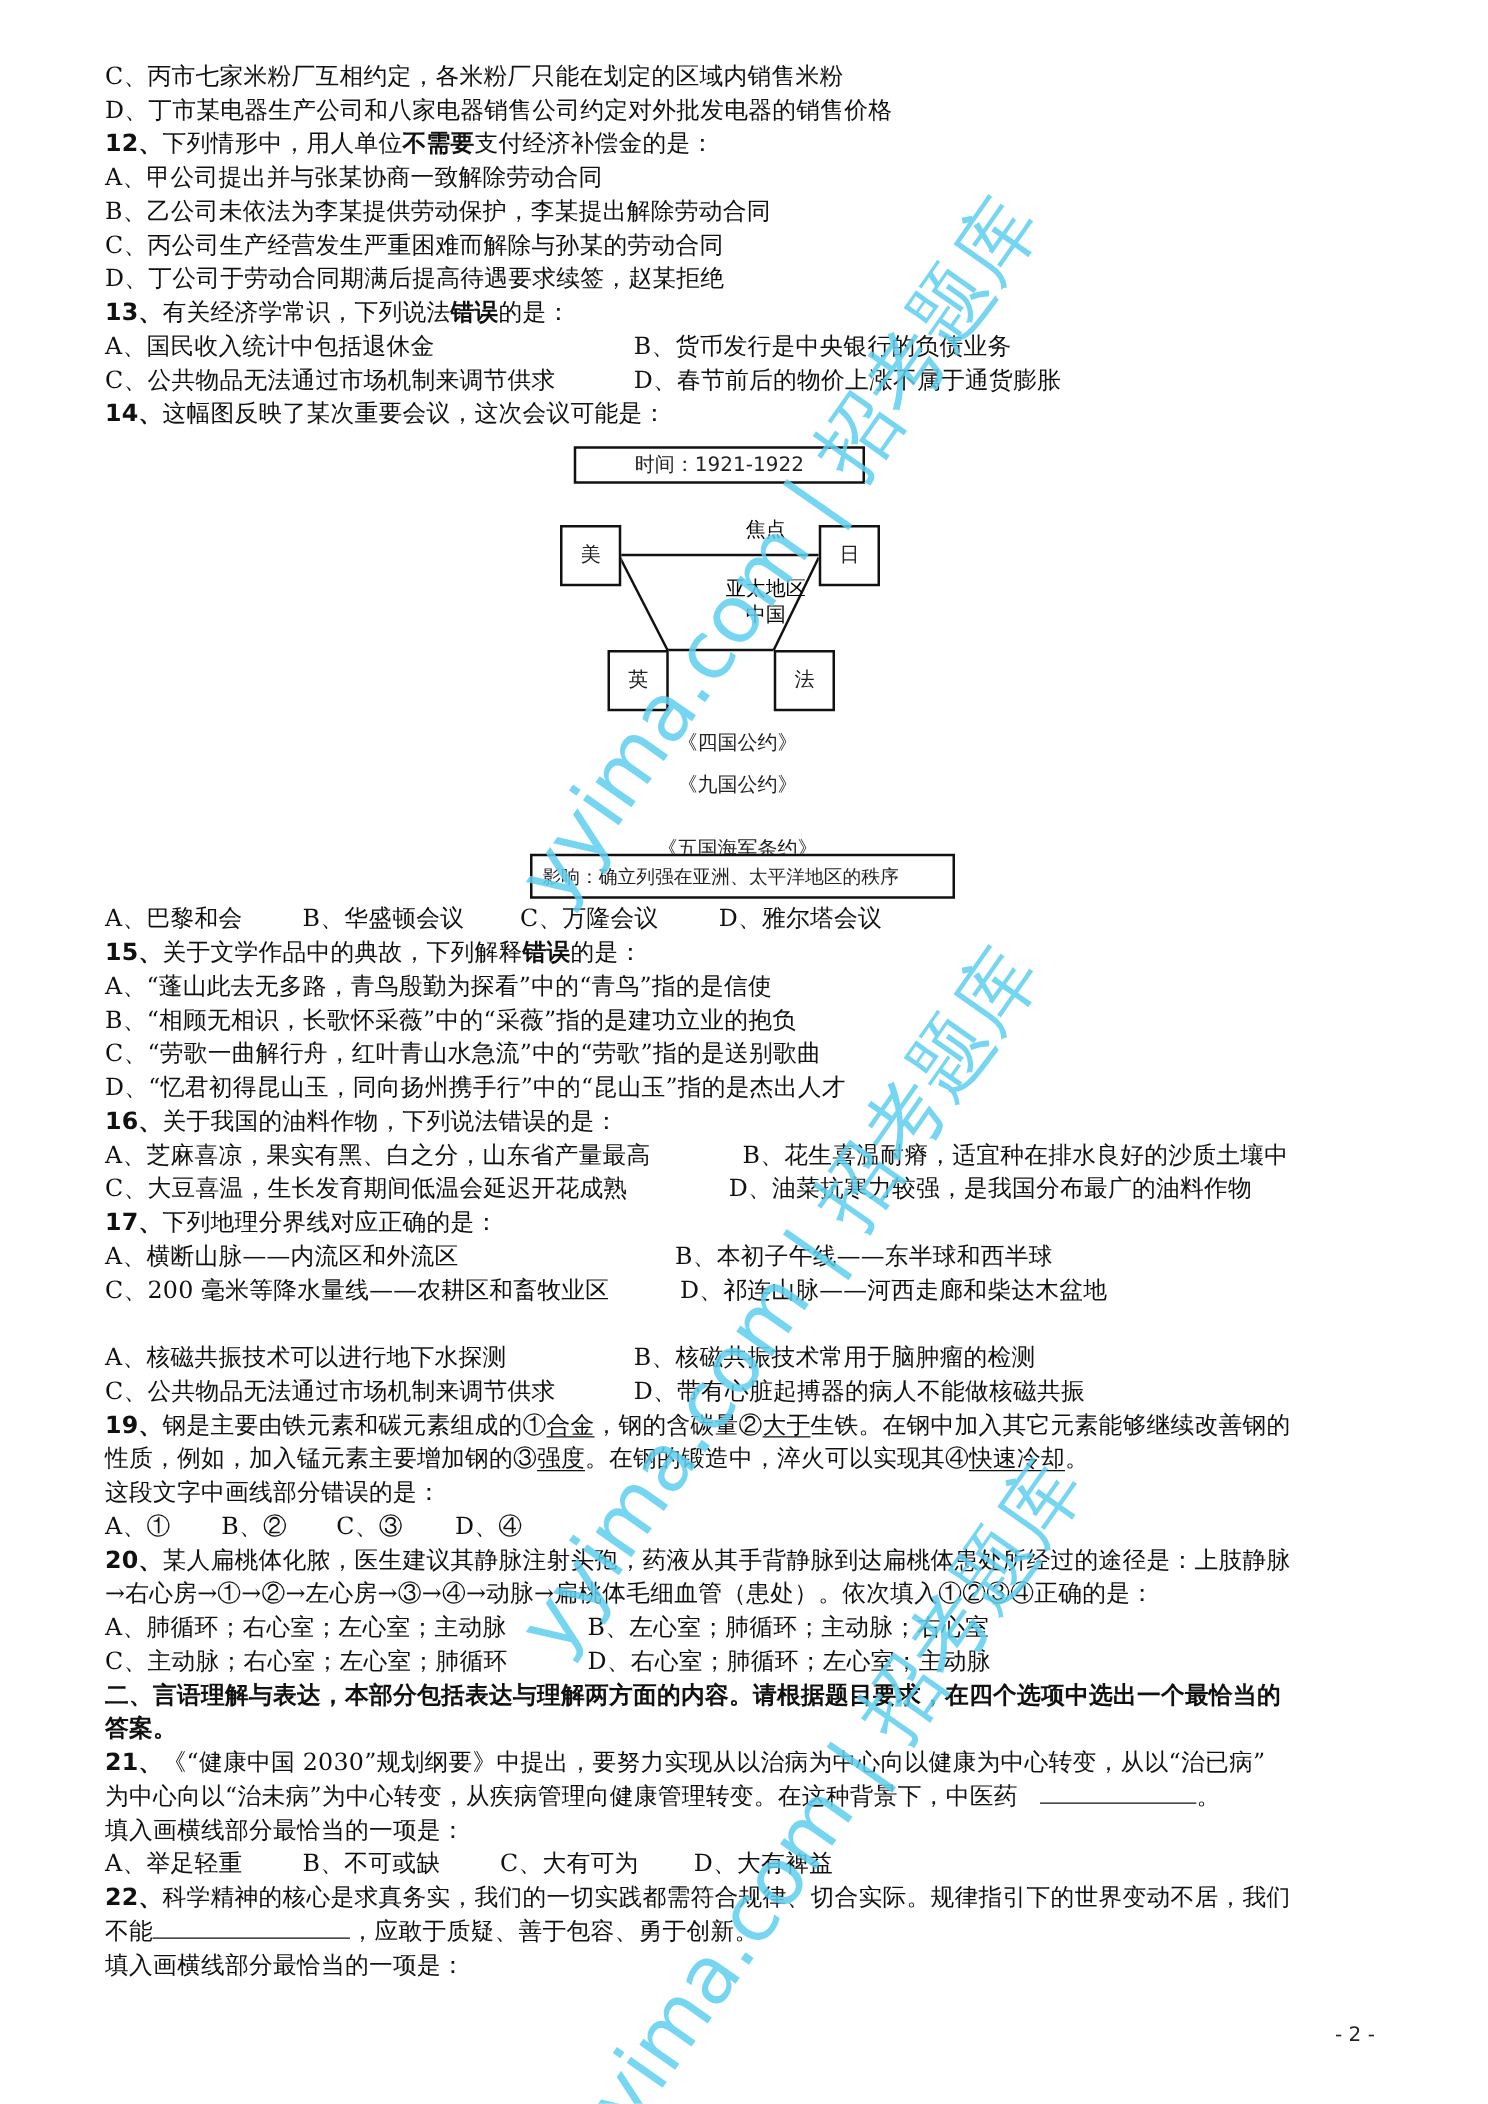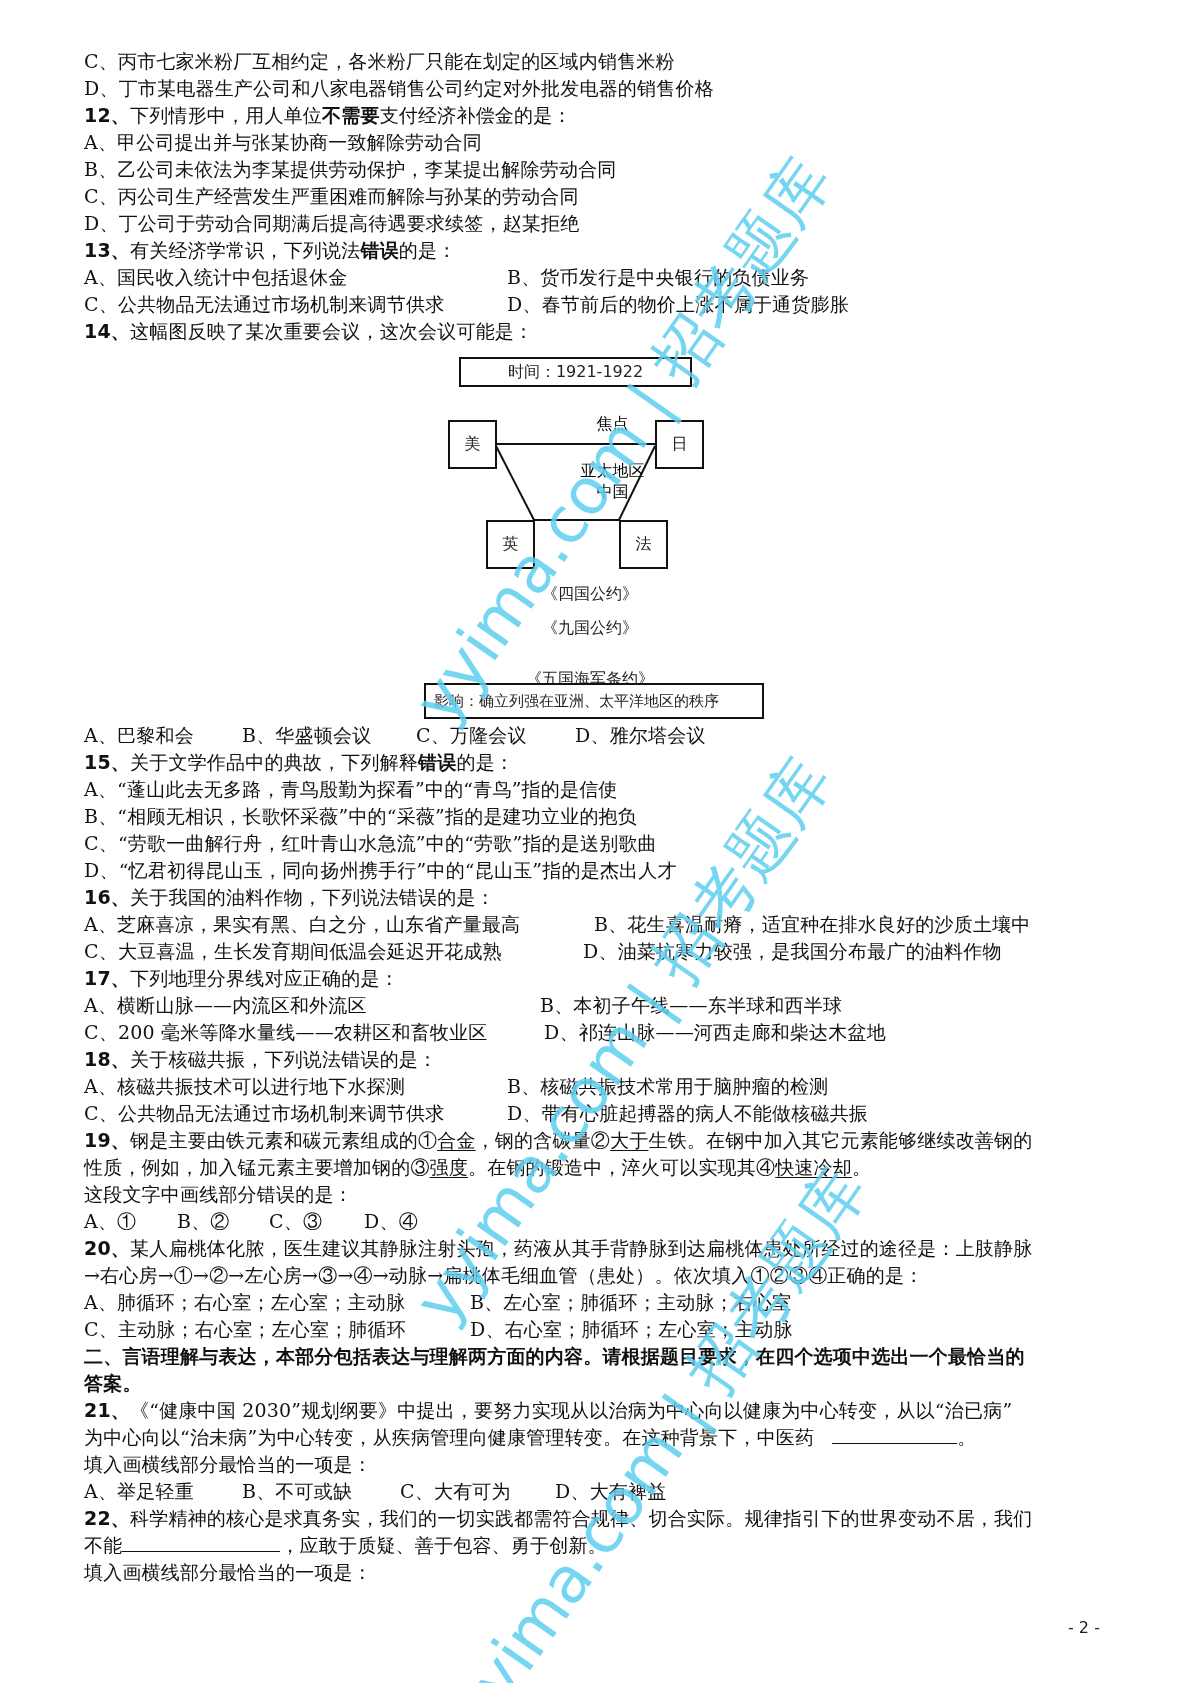--- a/index.html
+++ b/index.html
@@ -97,23 +97,20 @@
   <div class="line" style="top:938px; left:583px">D、油菜抗寒力较强，是我国分布最广的油料作物</div>
 
   <div class="line" style="top:965px">
     <span class="qnum">17、</span><span>下列地理分界线对应正确的是：</span>
   </div>
   <div class="line" style="top:992px">A、横断山脉——内流区和外流区</div>
   <div class="line" style="top:992px; left:540px">B、本初子午线——东半球和西半球</div>
   <div class="line" style="top:1019px">C、200 毫米等降水量线——农耕区和畜牧业区</div>
   <div class="line" style="top:1019px; left:544px">D、祁连山脉——河西走廊和柴达木盆地</div>
 
-  <div class="line" style="top:1046px">
-    <span class="qnum">18、</span><span>关于核磁共振，下列说法错误的是：</span>
-  </div>
   <div class="line" style="top:1073px">A、核磁共振技术可以进行地下水探测</div>
   <div class="line" style="top:1073px; left:507px">B、核磁共振技术常用于脑肿瘤的检测</div>
   <div class="line" style="top:1100px">C、公共物品无法通过市场机制来调节供求</div>
   <div class="line" style="top:1100px; left:507px">D、带有心脏起搏器的病人不能做核磁共振</div>
 
   <div class="line" style="top:1127px">
     <span class="qnum">19、</span><span>钢是主要由铁元素和碳元素组成的①</span><span class="u">合金</span><span>，钢的含碳量②</span><span class="u">大于</span><span>生铁。在钢中加入其它元素能够继续改善钢的</span>
   </div>
   <div class="line" style="top:1154px">
     <span>性质，例如，加入锰元素主要增加钢的③</span><span class="u">强度</span><span>。在钢的锻造中，淬火可以实现其④</span><span class="u">快速冷却</span><span>。</span>

